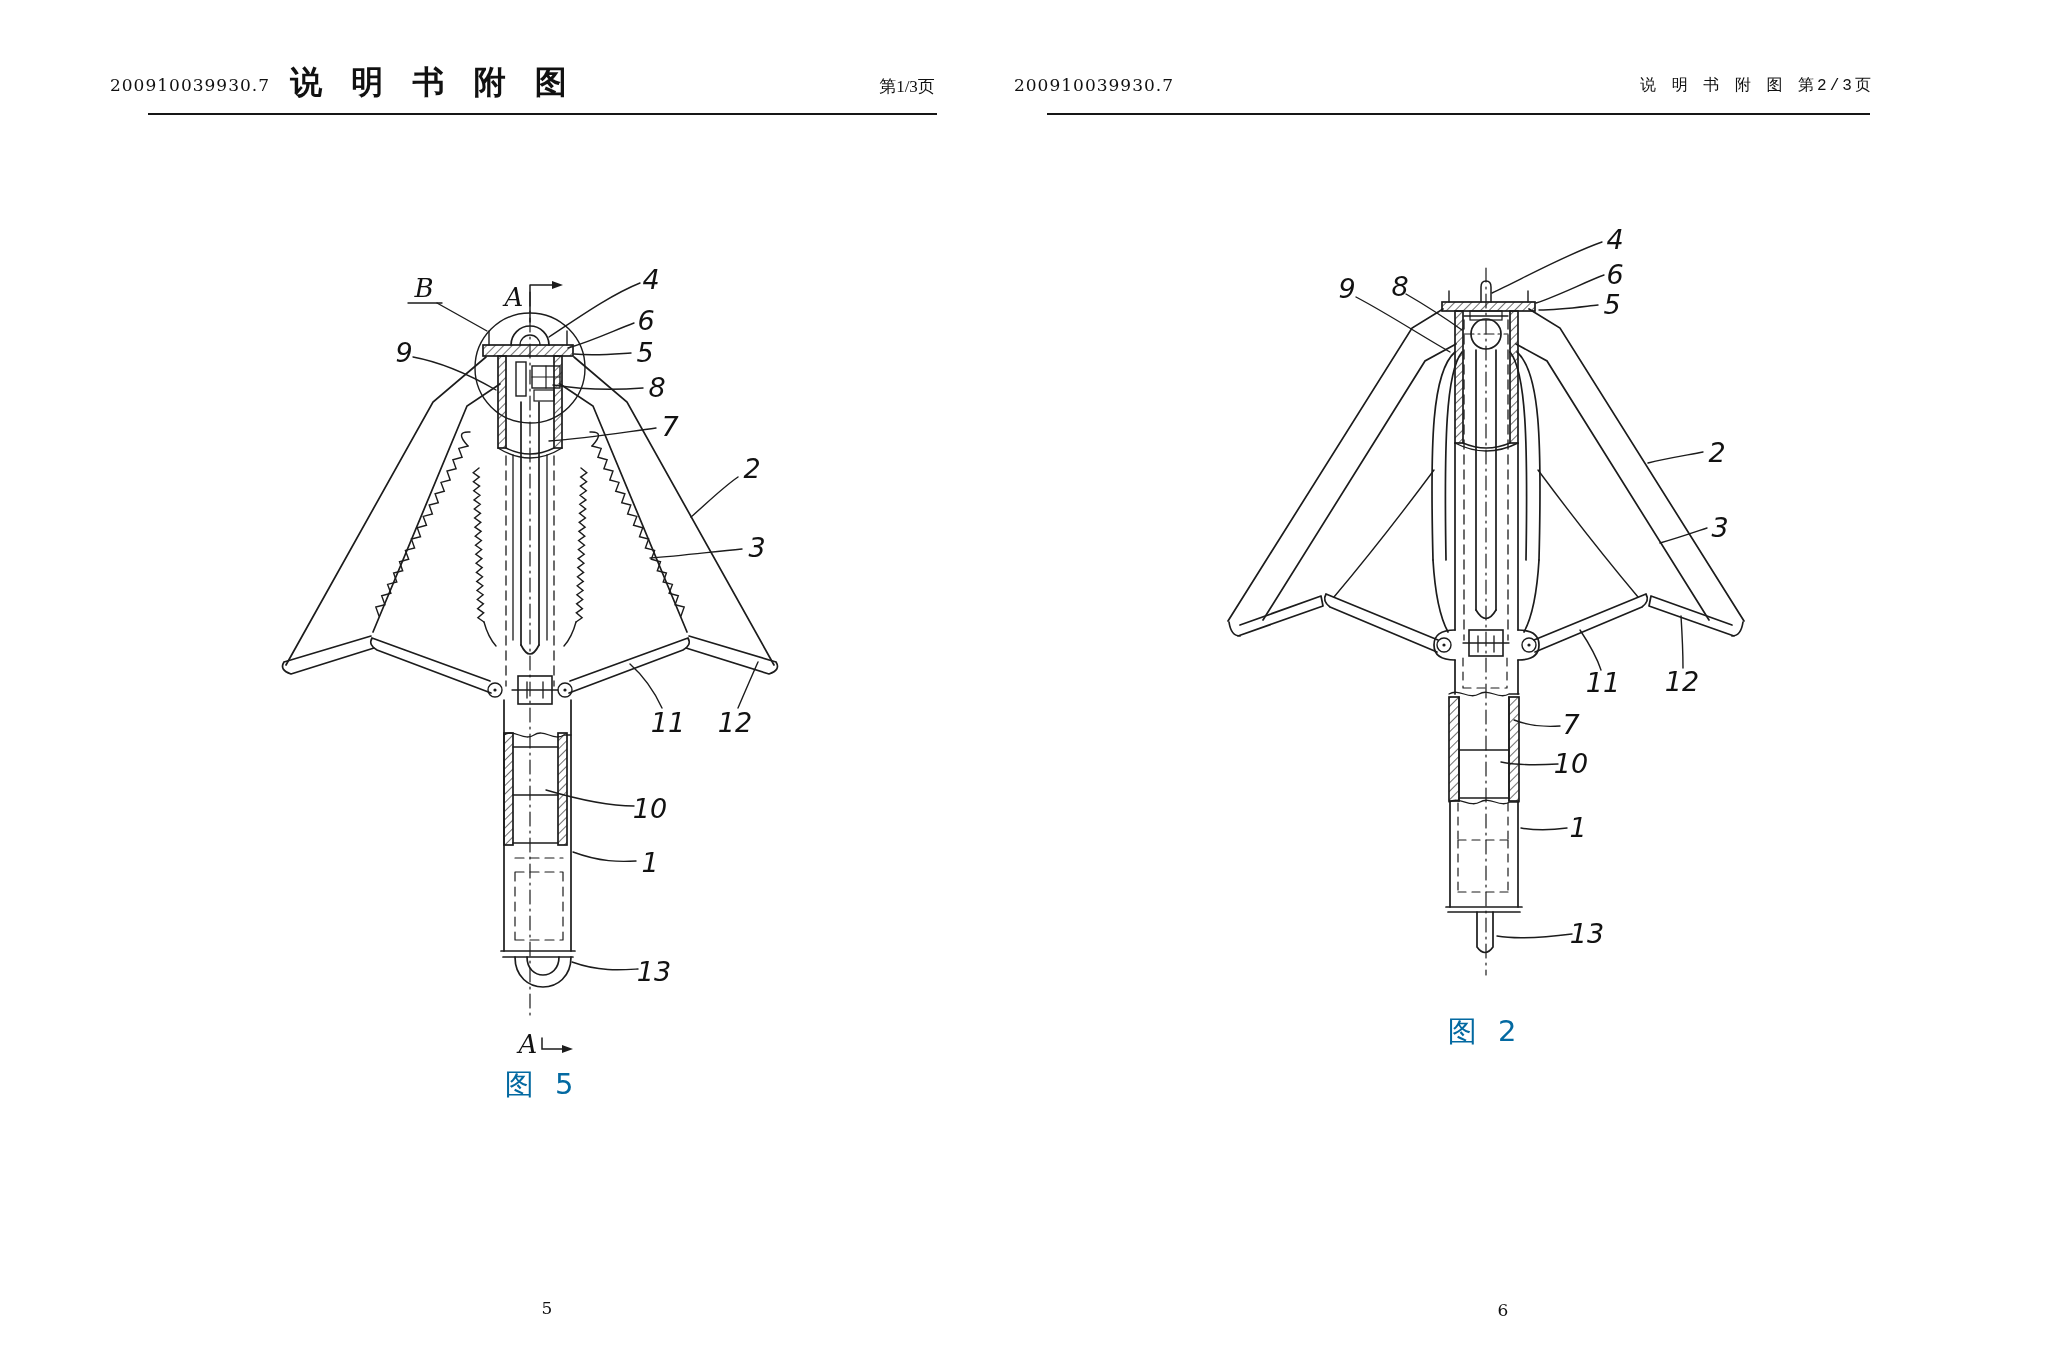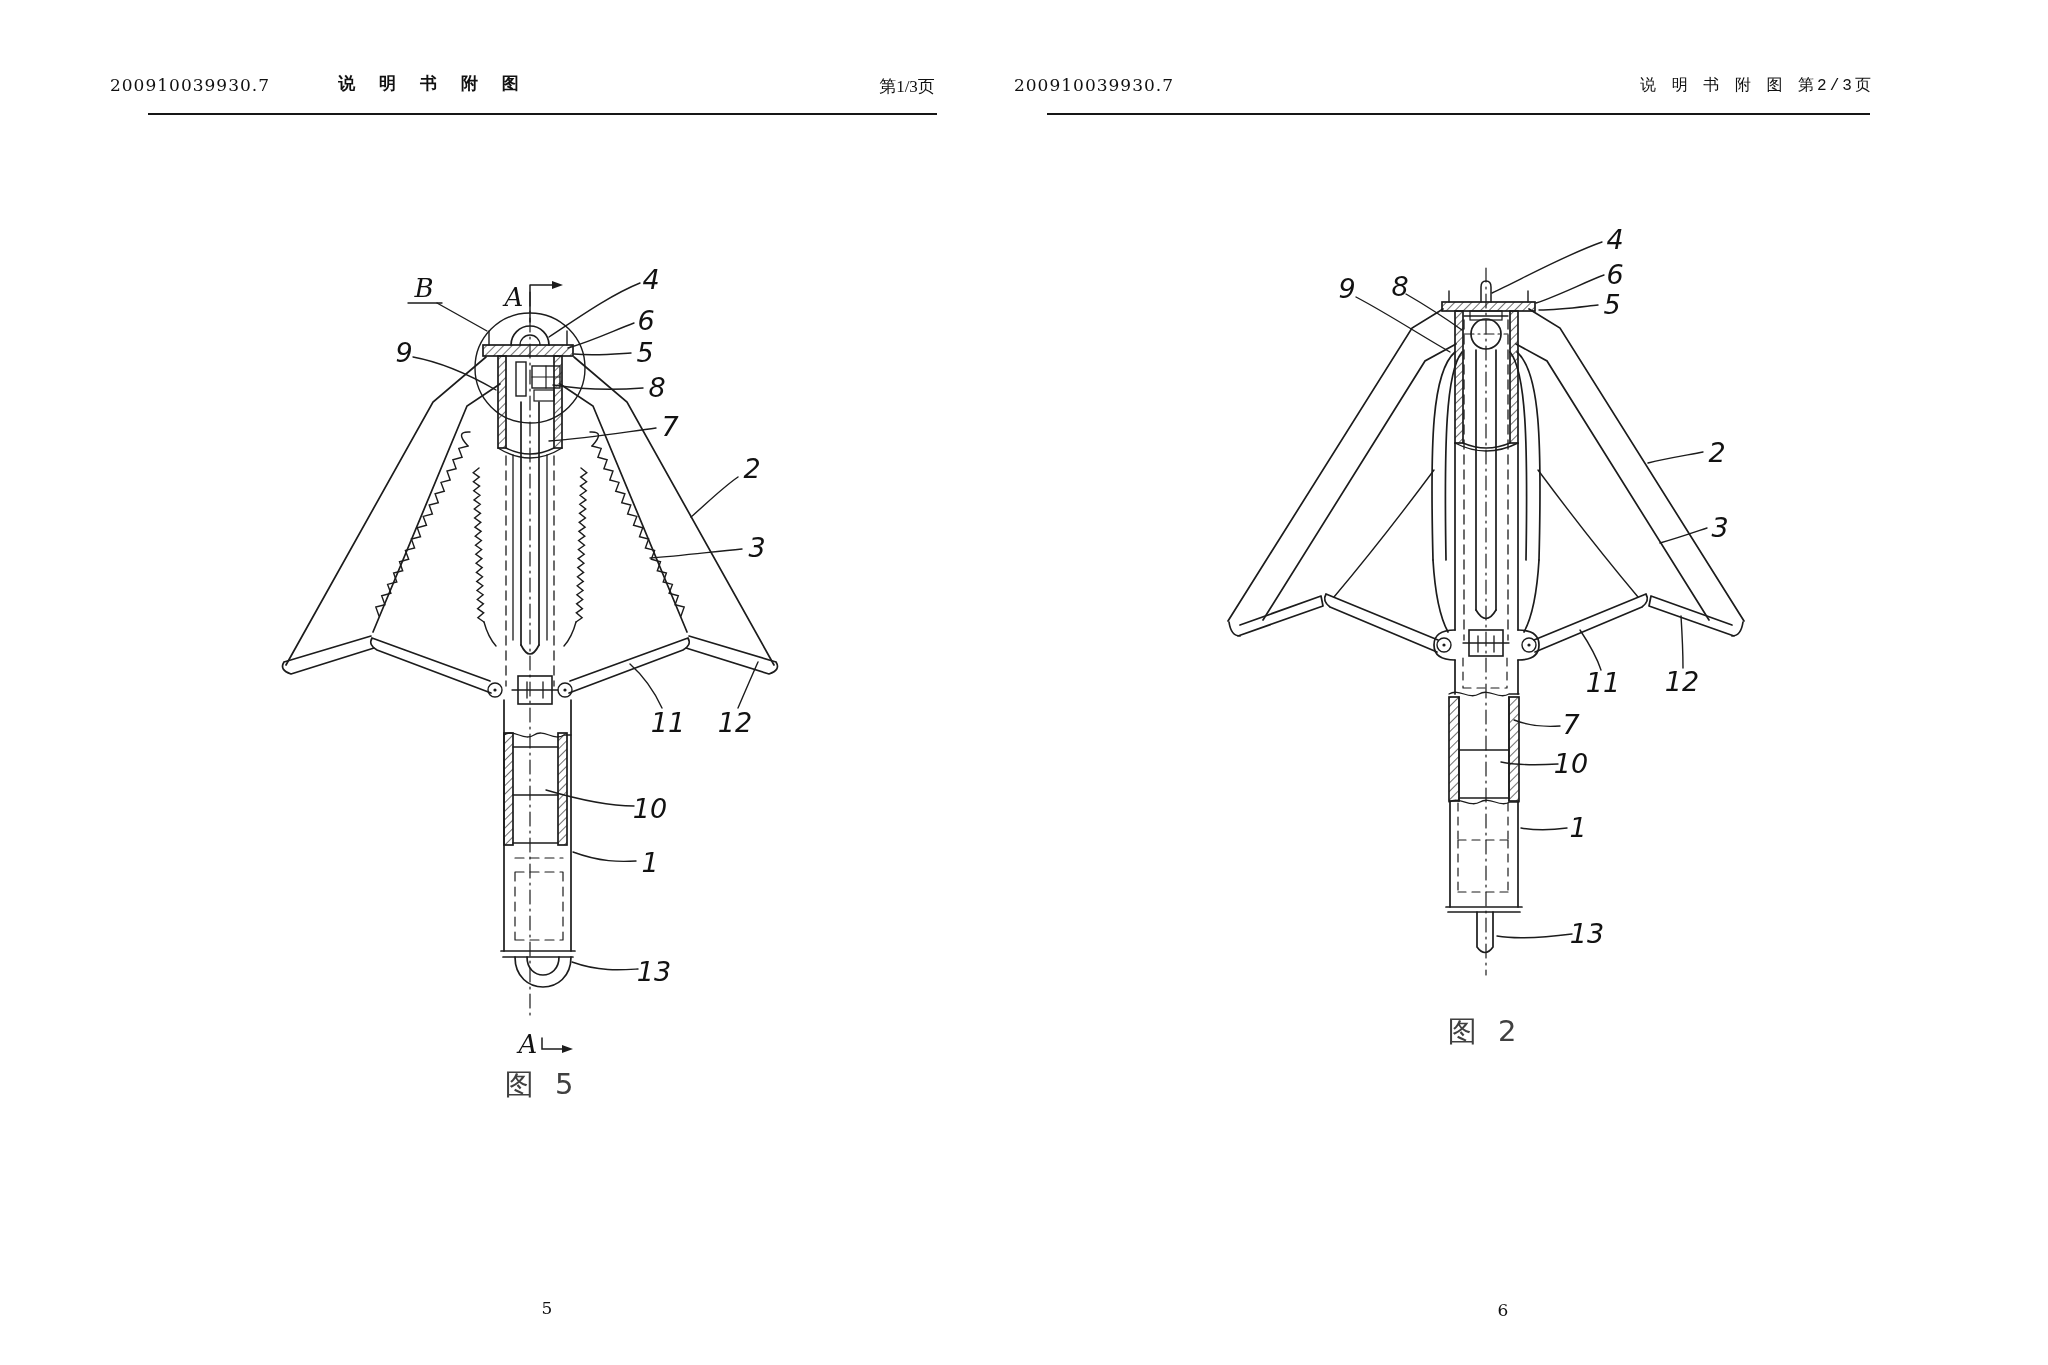--- a/index.html
+++ b/index.html
@@ -1,27 +1,27 @@
 <!DOCTYPE html>
 <html><head>
 <meta charset="utf-8">
 <style>
   html,body{margin:0;padding:0;background:#e8e8e8;}
   #canvas{position:relative;width:2048px;height:1365px;background:#ffffff;overflow:hidden;
           font-family:"DejaVu Sans","Liberation Sans",sans-serif;color:#111;}
   .abs{position:absolute;transform:translate(-50%,-50%);white-space:nowrap;}
   .appnum{font-family:"DejaVu Serif","Liberation Serif",serif;font-size:17px;letter-spacing:1px;text-align:right;}
-  .big-title{font-family:"DejaVu Sans","Liberation Sans",sans-serif;font-weight:bold;font-size:17px;letter-spacing:9px;}
+  .big-title{font-family:"DejaVu Sans","Liberation Sans",sans-serif;font-weight:bold;font-size:32px;letter-spacing:9px;}
   .pageind{font-family:"DejaVu Serif","Liberation Serif",serif;font-size:17px;}
   .rheader{font-family:Liberation Mono, monospace;font-size:16px;letter-spacing:3px;}
   .rule{position:absolute;height:2px;background:#161616;}
   .pagenum{font-family:"DejaVu Serif","Liberation Serif",serif;font-size:17px;}
   .lbl{font-size:27px;font-style:italic;font-family:"DejaVu Sans","Liberation Sans",sans-serif;color:#121212;}
   .letter{font-size:26px;font-style:italic;font-family:"DejaVu Serif","Liberation Serif",serif;color:#121212;}
-  .caption{font-size:29px;font-family:"DejaVu Sans","Liberation Sans",sans-serif;color:#404040;letter-spacing:6px;}
+  .caption{font-size:29px;font-family:"DejaVu Sans","Liberation Sans",sans-serif;color:#0369a1;letter-spacing:6px;}
   svg{position:absolute;left:0;top:0;}
 </style>
 </head>
 <body>
 
 <div id="canvas">
 
   <svg width="2048" height="1365" viewBox="0 0 2048 1365">
     <defs>
       <pattern id="h" patternUnits="userSpaceOnUse" width="6" height="6" patternTransform="rotate(45)">

